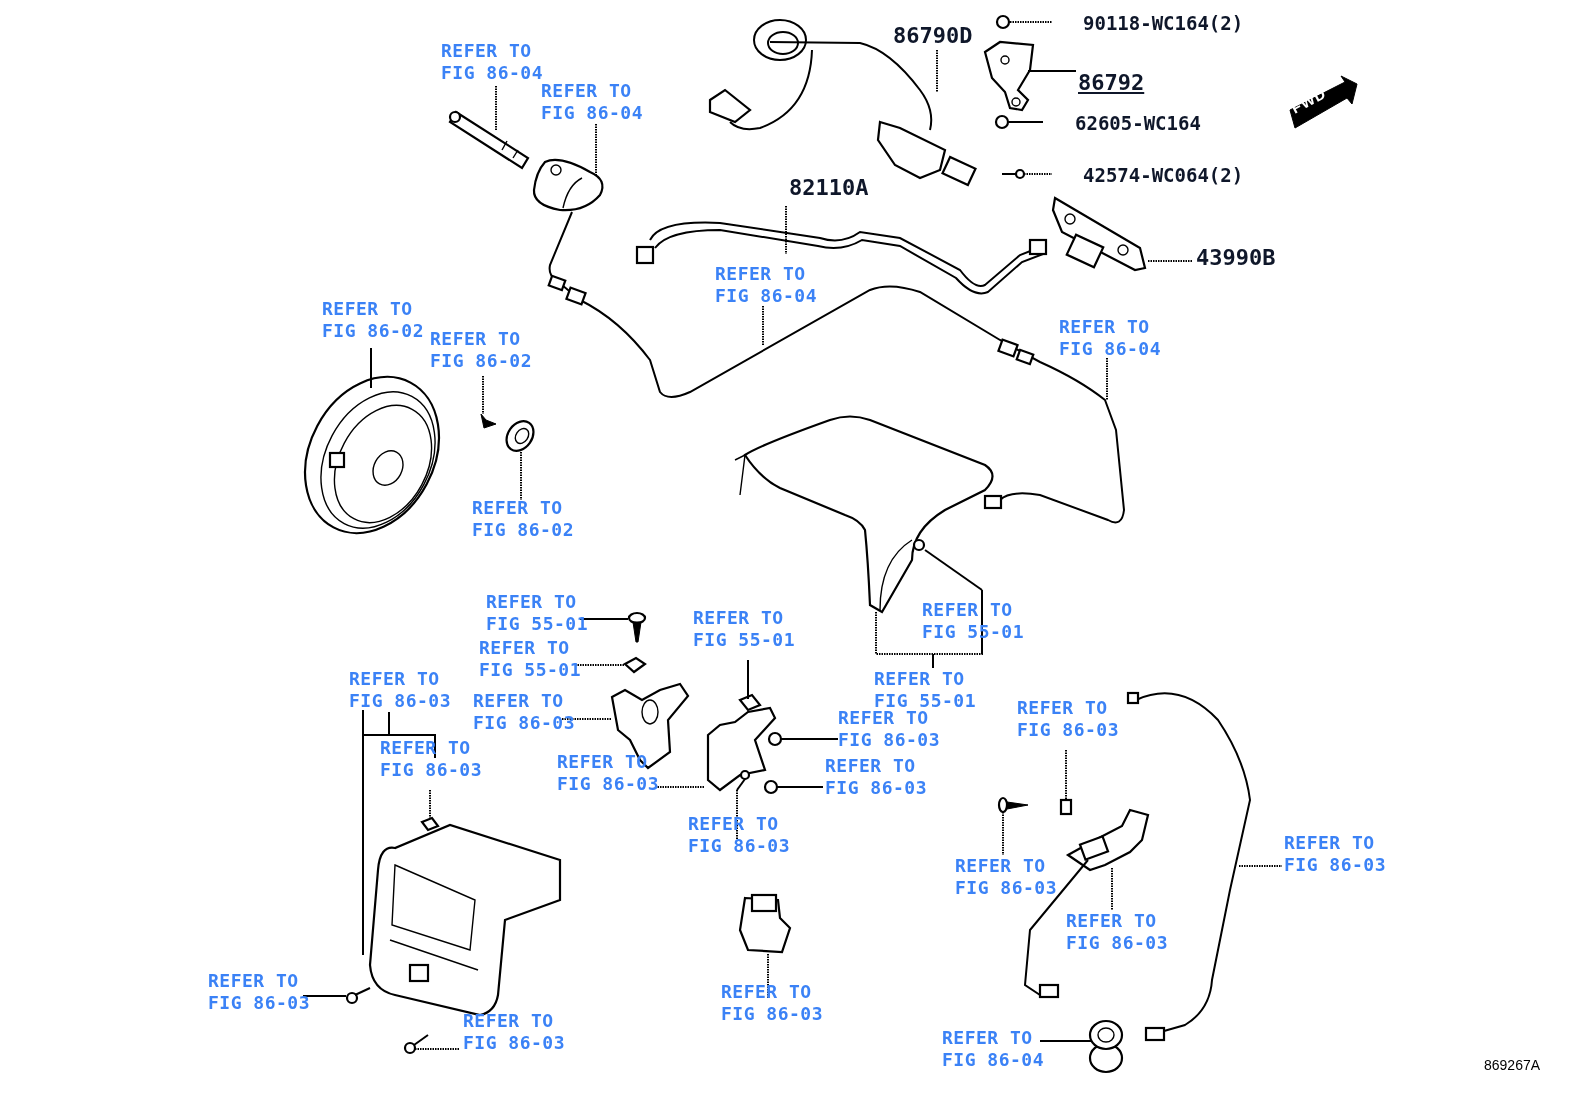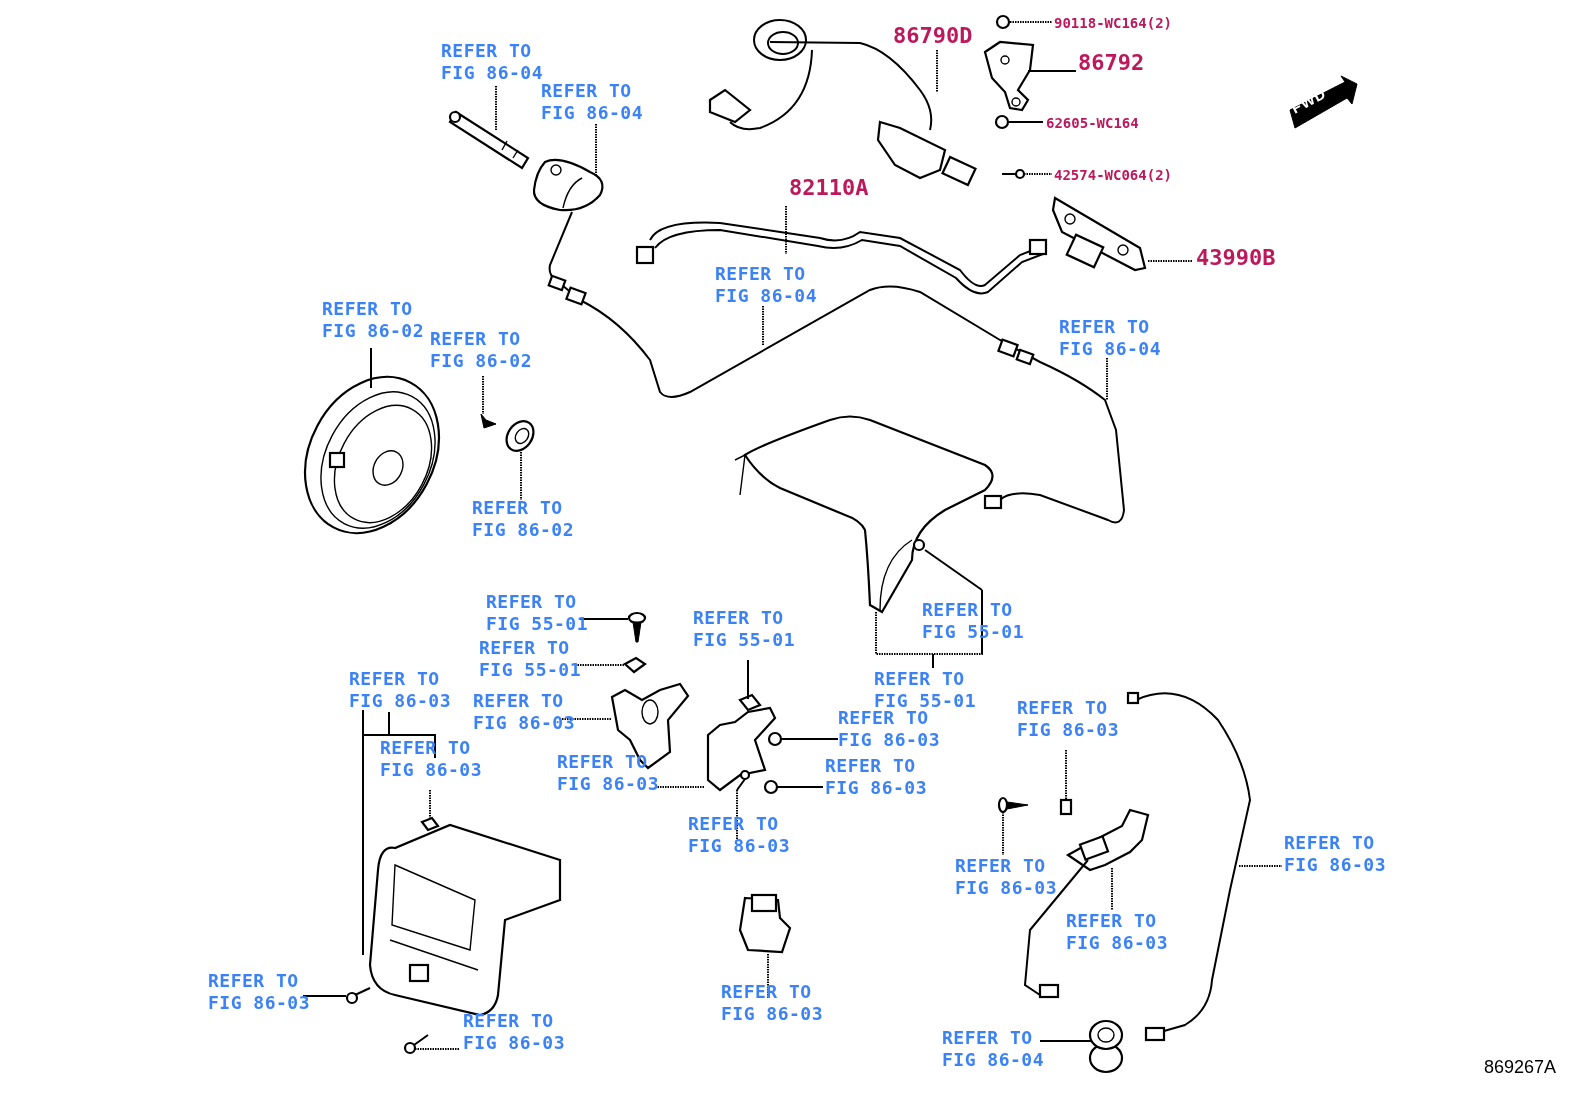--- a/index.html
+++ b/index.html
@@ -3,23 +3,23 @@
 <meta charset="utf-8">
 <style>
   html, body { margin:0; padding:0; background:#ffffff; }
   body { width:1592px; height:1099px; position:relative; overflow:hidden;
          font-family:"DejaVu Sans Mono","Liberation Mono",monospace; color:#000; }
   #diagram { position:absolute; left:0; top:0; width:1592px; height:1099px; }
   .lbl { position:absolute; font-family:"DejaVu Sans Mono","Liberation Mono",monospace;
          font-weight:bold; font-size:18px; line-height:22px; white-space:pre; color:#3b82f6;
          letter-spacing:0.5px; cursor:pointer; }
   .pn { position:absolute; font-family:"DejaVu Sans Mono","Liberation Mono",monospace;
-        font-weight:bold; font-size:22px; line-height:24px; white-space:pre; color:#be185d; cursor:pointer; }
-  .pn-sm { font-size:14px; }
-  .ref { position:absolute; font-family:"Liberation Sans",sans-serif; font-size:18px; color:#000; }
+        font-weight:bold; font-size:22px; line-height:24px; white-space:pre; color:#0f172a; cursor:pointer; }
+  .pn-sm { font-size:19px;margin-left:29px; }
+  .ref { position:absolute; font-family:"Liberation Sans",sans-serif; font-size:14px; color:#000; }
   svg .ln { stroke:#000; stroke-width:2; fill:none; }
   svg .dl { stroke:#000; stroke-width:2; fill:none; stroke-dasharray:1.5 1; }
   svg .pt { stroke:#000; stroke-width:2.2; fill:#fff; }
   svg .thin { stroke:#000; stroke-width:1.4; fill:none; }
   svg .blk { fill:#000; stroke:#000; }
 </style>
 </head>
 <body>
 
 <svg id="diagram" viewBox="0 0 1592 1099" xmlns="http://www.w3.org/2000/svg">
@@ -224,21 +224,21 @@
   <line class="dl" x1="1239" y1="866" x2="1282" y2="866"></line>
   <g>
     <ellipse class="pt" cx="1106" cy="1058" rx="16" ry="14"></ellipse>
     <ellipse class="pt" cx="1106" cy="1035" rx="16" ry="14"></ellipse>
     <ellipse class="thin" cx="1106" cy="1035" rx="8" ry="7"></ellipse>
   </g>
   <line class="ln" x1="1040" y1="1041" x2="1092" y2="1041"></line>
 </svg>
 
 <div class="pn" style="left:893px;top:24px;">86790D</div>
-<div class="pn" style="left:1078px;top:51px;">86792</div>
+<div class="pn" style="left:1078px;top:71px;text-decoration:underline;">86792</div>
 <div class="pn pn-sm" style="left:1054px;top:11px;">90118-WC164(2)</div>
 <div class="pn pn-sm" style="left:1046px;top:111px;">62605-WC164</div>
 <div class="pn pn-sm" style="left:1054px;top:163px;">42574-WC064(2)</div>
 <div class="pn" style="left:789px;top:176px;">82110A</div>
 <div class="pn" style="left:1196px;top:246px;">43990B</div>
 
 <div style="position:absolute;left:1290px;top:92px;transform:rotate(-28deg);color:#fff;font-family:'Liberation Sans',sans-serif;font-size:15px;font-weight:bold;letter-spacing:1px;">FWD</div>
 
 <div class="lbl" style="left:441px;top:40px;"><span>REFER TO</span><br><span>FIG 86-04</span></div>
 <div class="lbl" style="left:541px;top:80px;"><span>REFER TO</span><br><span>FIG 86-04</span></div>

